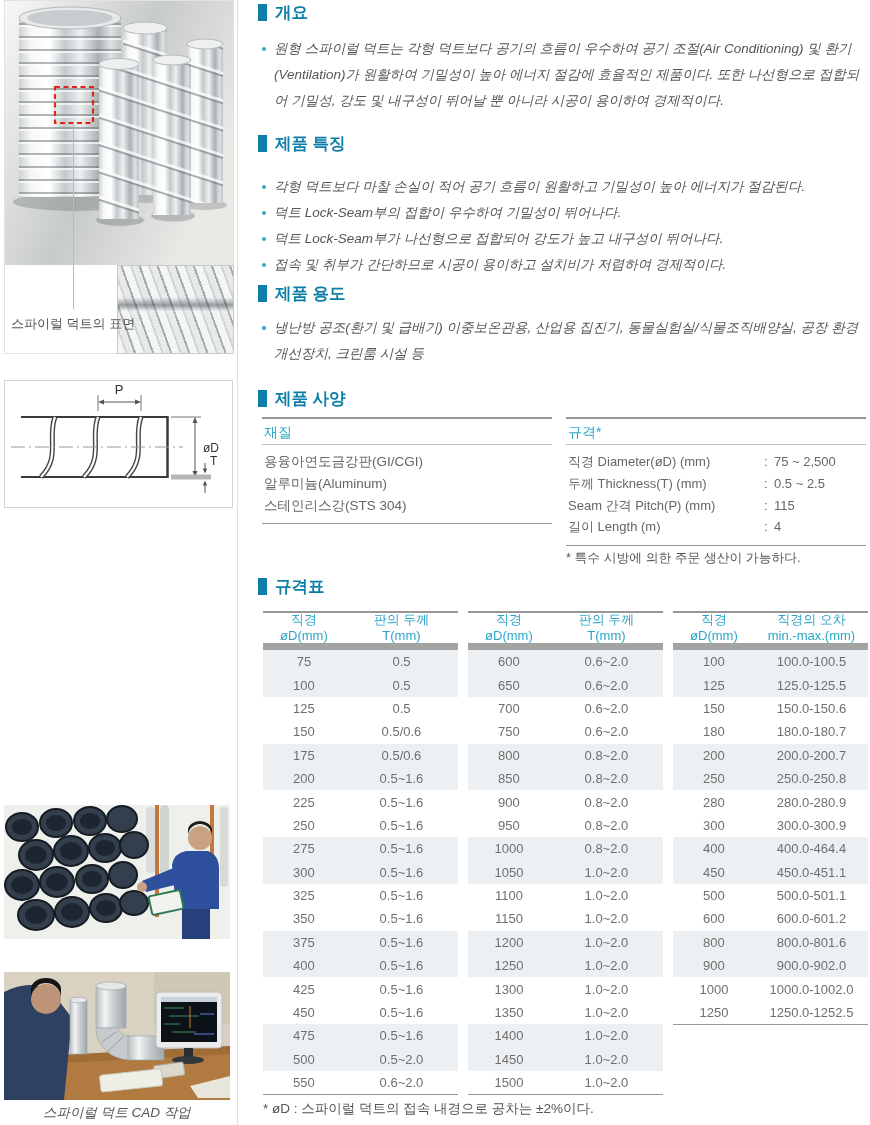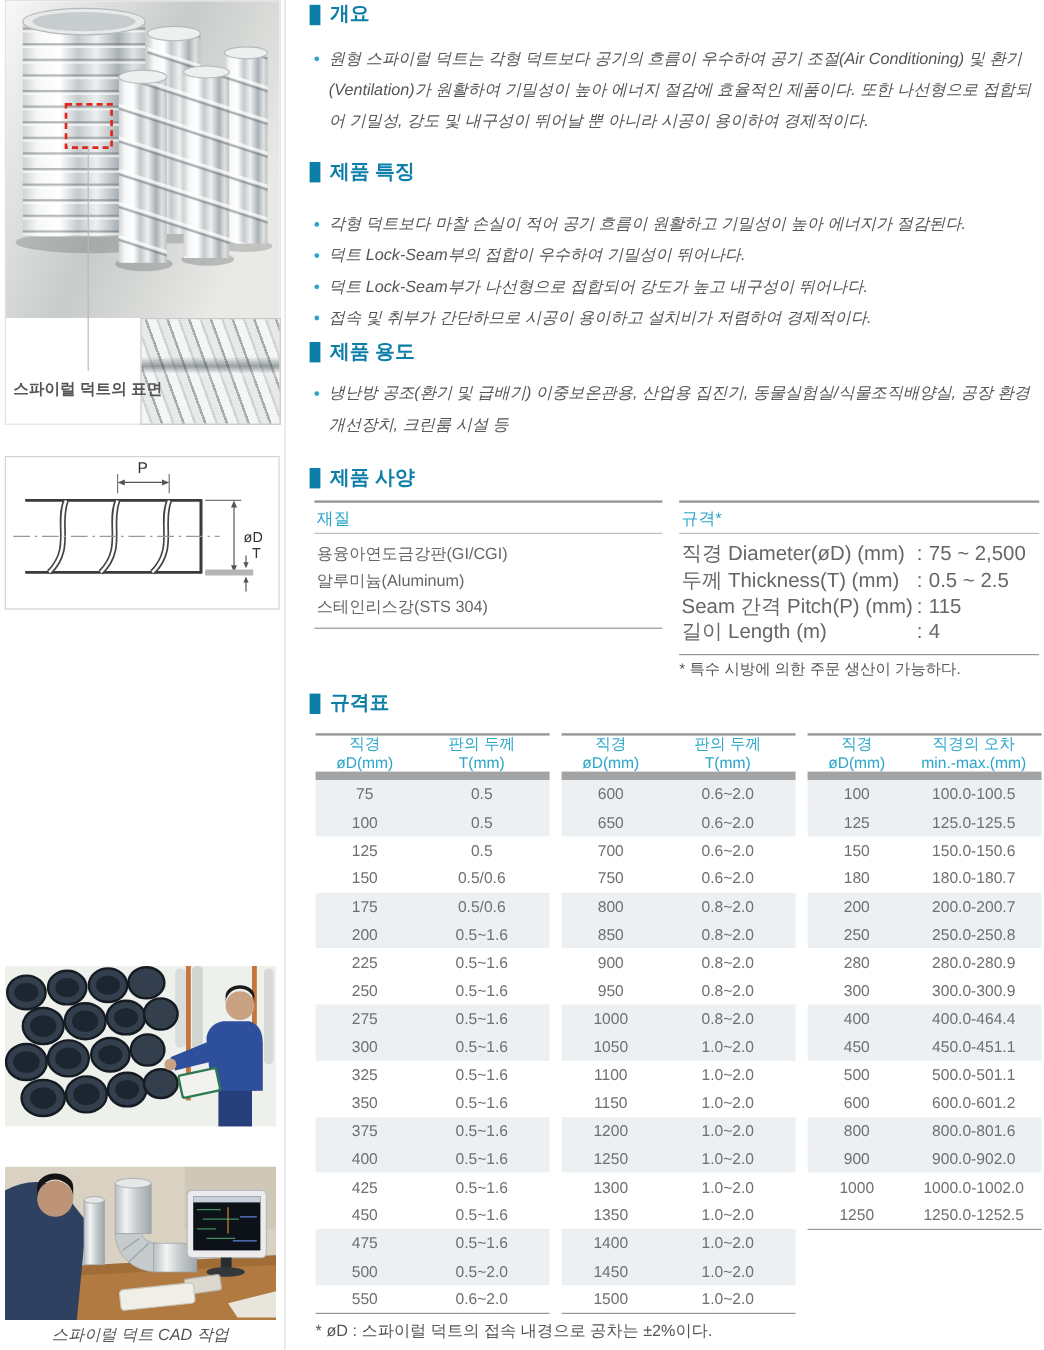--- a/index.html
+++ b/index.html
@@ -12,21 +12,21 @@
 
   
   .v-divider{position:absolute;left:237px;top:0;width:1px;height:1125px;background:#dedede;}
   .photo-block{position:absolute;left:4px;top:0;width:230px;height:354px;background:#fff;border:1px solid #e2e2e2;}
   .photo-block svg{position:absolute;left:0;top:0;}
   .connector{position:absolute;left:68px;top:122px;width:1px;height:186px;background:#b9b9b9;}
   .inset{position:absolute;left:112px;top:264px;width:117px;height:89px;border:1px solid #c9c9c9;
     background:
       linear-gradient(180deg, rgba(255,255,255,0) 36%, rgba(62,72,78,.5) 45%, rgba(244,246,246,.25) 52%, rgba(255,255,255,0) 62%),
       repeating-linear-gradient(70deg,#f4f5f5 0 7px,#cfd4d6 7px 9px,#e8eaea 9px 15px,#a6adb1 15px 17px);}
-  .photo-label{position:absolute;left:6px;top:314px;font-size:13px;color:#555;font-weight:bold;}
+  .photo-label{position:absolute;left:6px;top:314px;font-size:13px;color:#555;}
 
   .diagram-block{position:absolute;left:4px;top:380px;width:229px;height:128px;border:1px solid #d4d4d4;background:#fff;}
 
   .fig{position:absolute;left:4px;width:226px;overflow:hidden;}
   .fig2{top:805px;height:134px;}
   .fig3{top:972px;height:128px;}
   .fig-caption{position:absolute;left:4px;width:226px;text-align:center;font-size:13.5px;color:#555;}
   .cap2{top:945px;margin-top:32px;} .cap3{top:1104px;font-style:italic;}
 
   
@@ -38,21 +38,21 @@
   .blist li::before{content:"";position:absolute;left:1px;top:11px;width:4px;height:4px;border-radius:50%;background:var(--accent-light);}
 
   
   .spec-box{position:absolute;border-top:2px solid var(--border-dark);border-bottom:1px solid var(--border-dark);background:#fff;}
   .mat-box{left:262px;top:417px;width:290px;}
   .std-box{left:566px;top:417px;width:300px;}
   .box-head{height:26px;line-height:26px;font-size:14px;color:var(--accent-light);border-bottom:1px solid var(--border-mid);padding-left:2px;}
   .box-items{list-style:none;padding:6px 0 7px 2px;}
   .box-items li{font-size:13.5px;color:#666;line-height:21.8px;}
   .kv-rows{padding:6px 0 7px 2px;}
-  .kv-row{display:flex;font-size:17px;color:#666;line-height:21.8px;}
+  .kv-row{display:flex;font-size:13px;color:#666;line-height:21.8px;}
   .kv-row .lbl{flex:0 0 196px;}
   .kv-row .sep{flex:0 0 10px;}
   .std-note{position:absolute;left:566px;top:550px;font-size:12.8px;color:#555;}
 
   
   .spec-table{position:absolute;top:611px;width:195px;border-top:2px solid var(--border-dark);background:#fff;}
   .t1{left:263px;} .t2{left:468px;} .t3{left:673px;}
   .sp-head{display:flex;height:37px;align-items:center;border-bottom:7px solid #a3a3a3;}
   .sp-col{flex:0 0 42%;text-align:center;font-size:13px;line-height:16px;color:var(--accent-light);}
   .sp-col:last-child{flex:1;}

